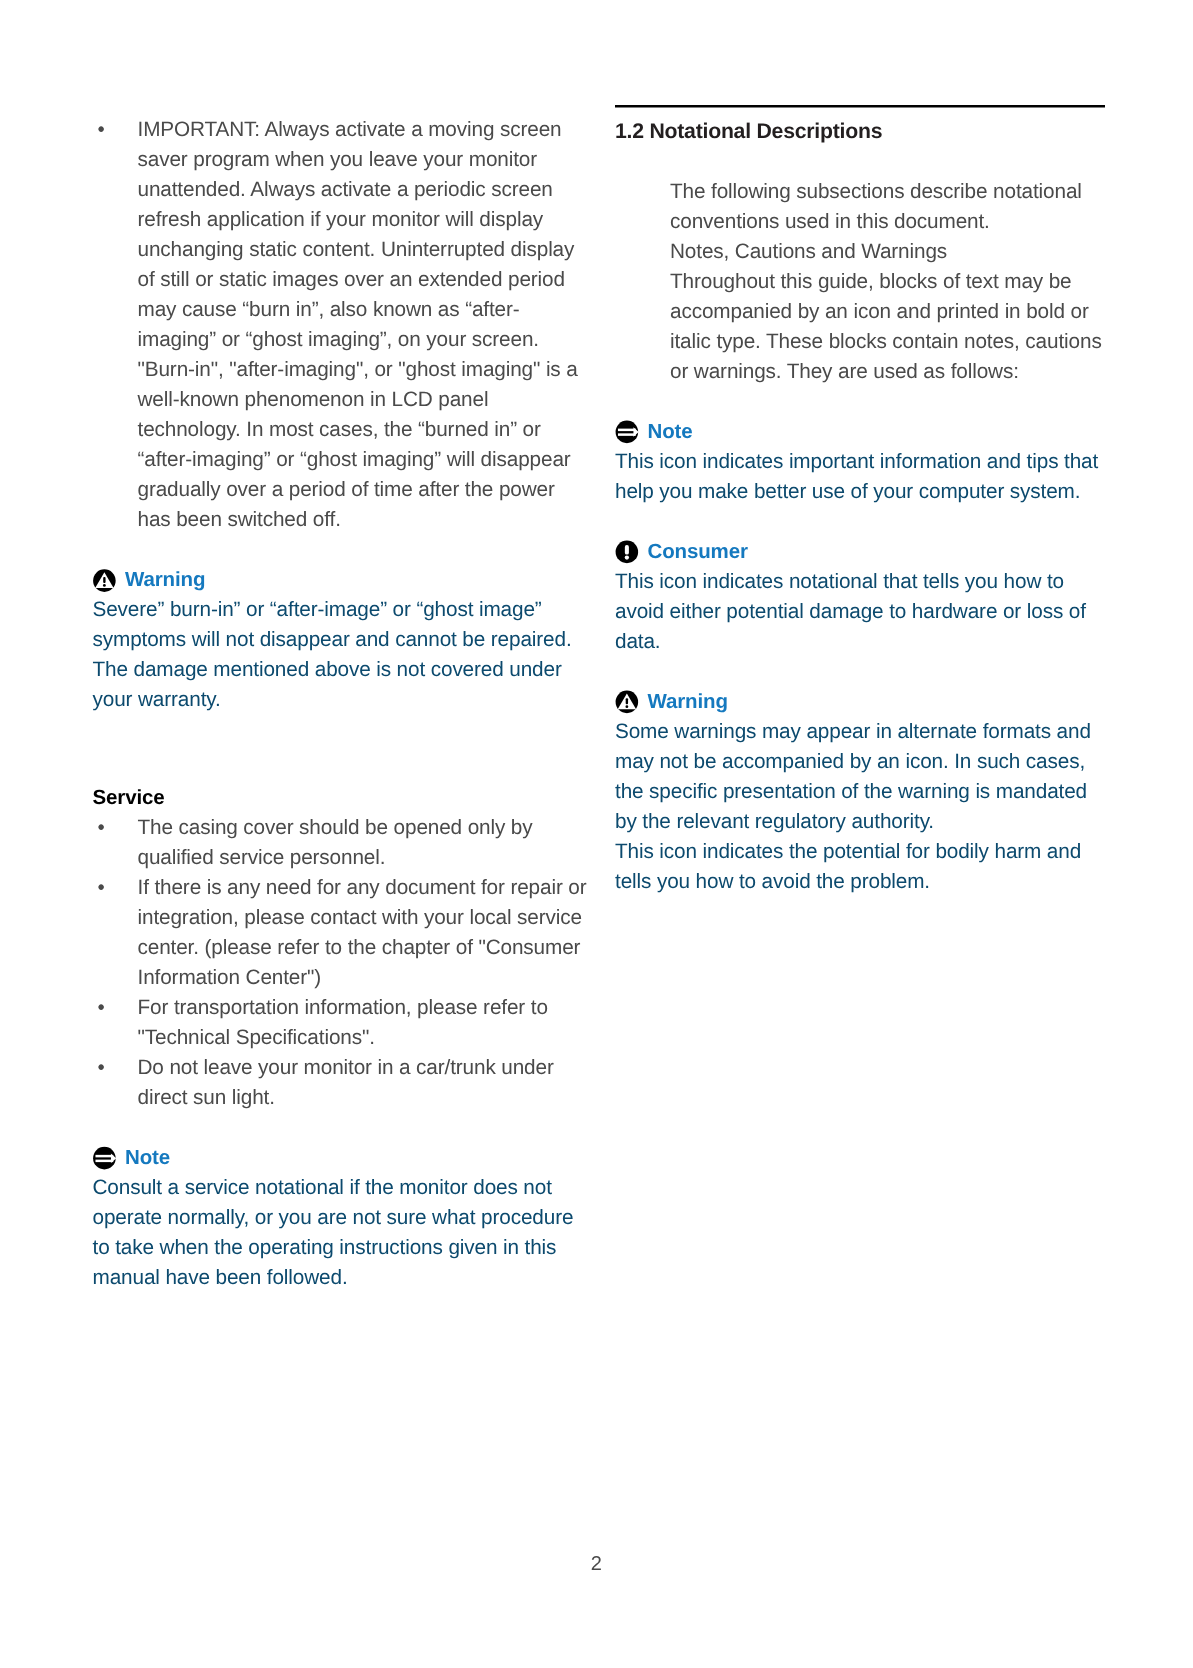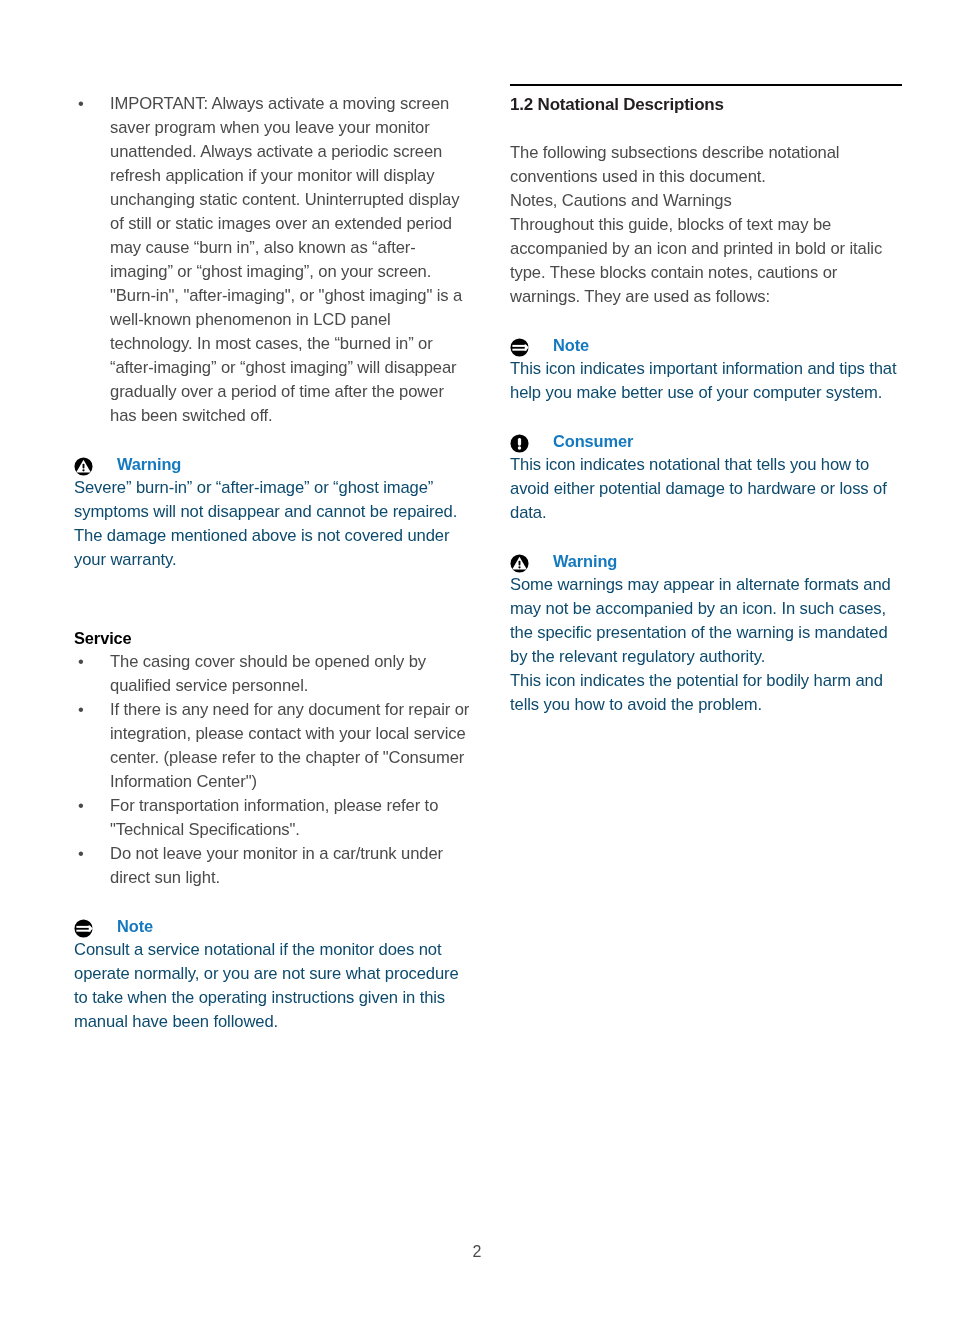--- a/index.html
+++ b/index.html
@@ -22,28 +22,29 @@
     width: 954px;
     height: 1334px;
   }
 
   .col {
     position: absolute;
     top: 0;
     width: 400px;
   }
   .col-left  { left: 74px;  width: 400px; }
-  .col-right { left: 510px; width: 392px; }
+  .col-right { left: 492px; width: 392px; }
 
   
   .para {
     font-size: 16.6px;
     line-height: 24px;
     color: #4a4a4a;
     letter-spacing: -0.1px;
+    margin-left: 44px;
   }
 
   .bullet-list {
     list-style: none;
     margin: 0;
     padding: 0;
   }
   .bullet-list li {
     position: relative;
     padding-left: 36px;
@@ -83,22 +84,22 @@
     font-weight: bold;
     color: #231f20;
     letter-spacing: -0.2px;
     margin-top: 7px;
   }
 
   
   .notice { margin: 0; }
   .notice-head {
     display: flex;
-    align-items: flex-end;
-    gap: 24px;
+    align-items: center;
+    gap: 7px;
     height: 24px;
   }
   .notice-title {
     font-size: 16.4px;
     font-weight: bold;
     color: #1579bf;
     letter-spacing: -0.1px;
     line-height: 24px;
   }
   .notice-body {

